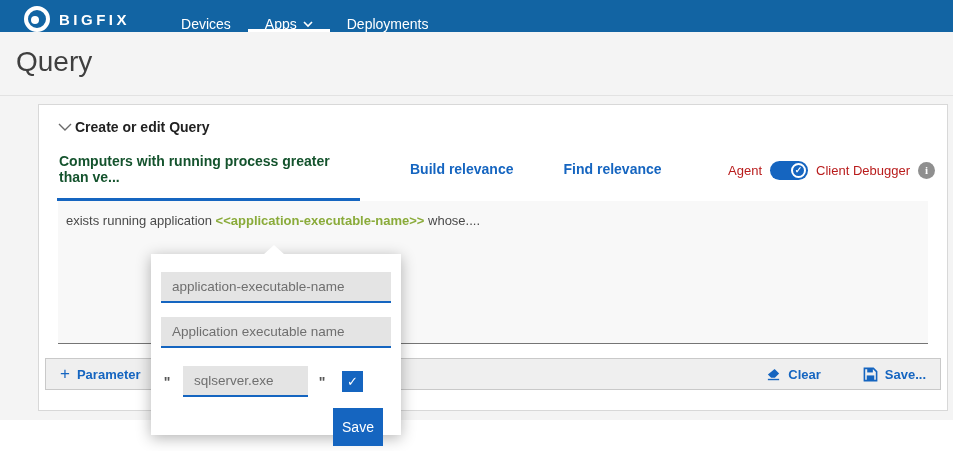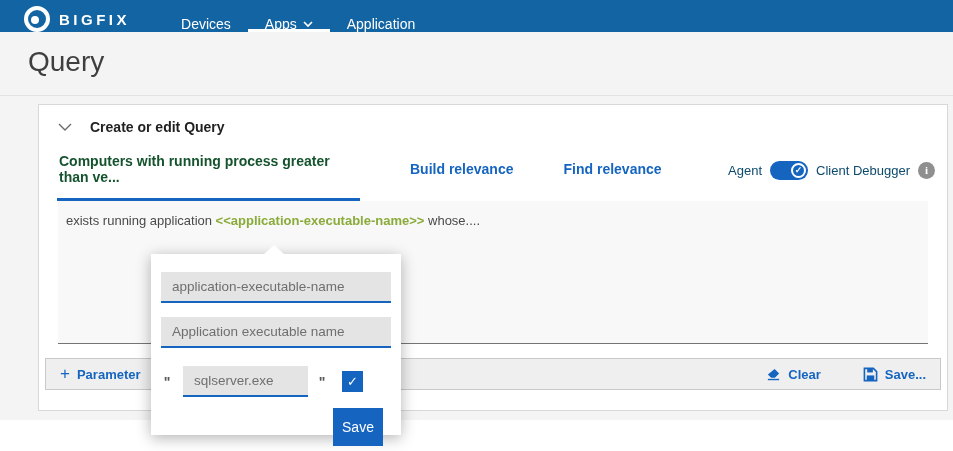--- a/index.html
+++ b/index.html
@@ -15,39 +15,39 @@
   .brand-name { font-size:15px; font-weight:bold; letter-spacing:3.5px; }
   .nav-items { display:flex; margin-left:34px; }
   .nav-item { display:flex; align-items:center; gap:6px; padding:0 17px; font-size:14px;
     cursor:pointer; position:relative; }
   .nav-item.active::after { content:""; position:absolute; left:0; right:0; bottom:0;
     height:3px; background:#fff; }
   .chev-svg { width:10px; height:10px; }
 
   
   .main { background:#f4f4f4; height:388px; position:relative; }
-  .page-header { height:64px; border-bottom:1px solid #e2e2e2; padding:14px 0 0 28px; }
+  .page-header { height:64px; border-bottom:1px solid #e2e2e2; padding:14px 0 0 16px; }
   .page-title { font-size:28px; font-weight:normal; color:#3f3f3f; }
 
   .panel { position:relative; margin:8px 5px 0 38px; background:#fff;
     border:1px solid #d8d8d8; height:307px; }
 
-  .section-head { display:flex; align-items:center; gap:17px; padding:14px 18px 6px; }
+  .section-head { display:flex; align-items:center; gap:2px; padding:14px 18px 6px; }
   .section-chev { width:16px; height:16px; }
   .section-title { font-size:14px; font-weight:bold; color:#212121; }
 
   .tab-row { display:flex; align-items:center; padding:10px 12px 0 18px; }
   .tab-active { font-size:14px; font-weight:bold; color:#14532d; padding:2px 2px 13px;
     border-bottom:3px solid #1565c0; width:303px; cursor:pointer; }
   .tab-link { font-size:14px; font-weight:bold; color:#1565c0; cursor:pointer;
     margin-left:50px; padding-bottom:14px; }
   .eval-group { margin-left:auto; display:flex; align-items:center; gap:8px;
     padding-bottom:12px; font-size:13px; }
   .eval-label { color:#8a8a8a; }
-  .eval-opt { color:#0c4a6e; }
+  .eval-opt { color:#b91c1c; }
   .toggle { width:38px; height:19px; background:#1565c0; border-radius:10px;
     position:relative; cursor:pointer; }
   .toggle-knob { position:absolute; right:2px; top:2px; width:15px; height:15px;
     border:2px solid #fff; border-radius:50%; color:#fff; font-size:9px; line-height:11px;
     text-align:center; font-weight:bold; }
   .info-icon { width:17px; height:17px; background:#8f8f8f; color:#fff; border-radius:50%;
     font-size:11px; font-weight:bold; text-align:center; line-height:17px;
     font-family:"Liberation Serif", serif; cursor:pointer; }
 
   .editor { margin:0 19px; height:143px; background:#f8f8f8; border-bottom:1px solid #757575;
@@ -94,21 +94,21 @@
     <div class="nav-item">
       <span>Devices</span>
     </div>
     <div class="nav-item active">
       <span>Apps</span>
       <svg class="chev-svg" viewBox="0 0 10 10">
         <polyline points="1,3 5,7 9,3" fill="none" stroke="#fff" stroke-width="1.6"></polyline>
       </svg>
     </div>
     <div class="nav-item">
-      <span>Application</span>
+      <span>Deployments</span>
     </div>
   </div>
 </div>
 
 <div class="main">
   <div class="page-header">
     <div class="page-title">Query</div>
   </div>
 
   <div class="panel">

